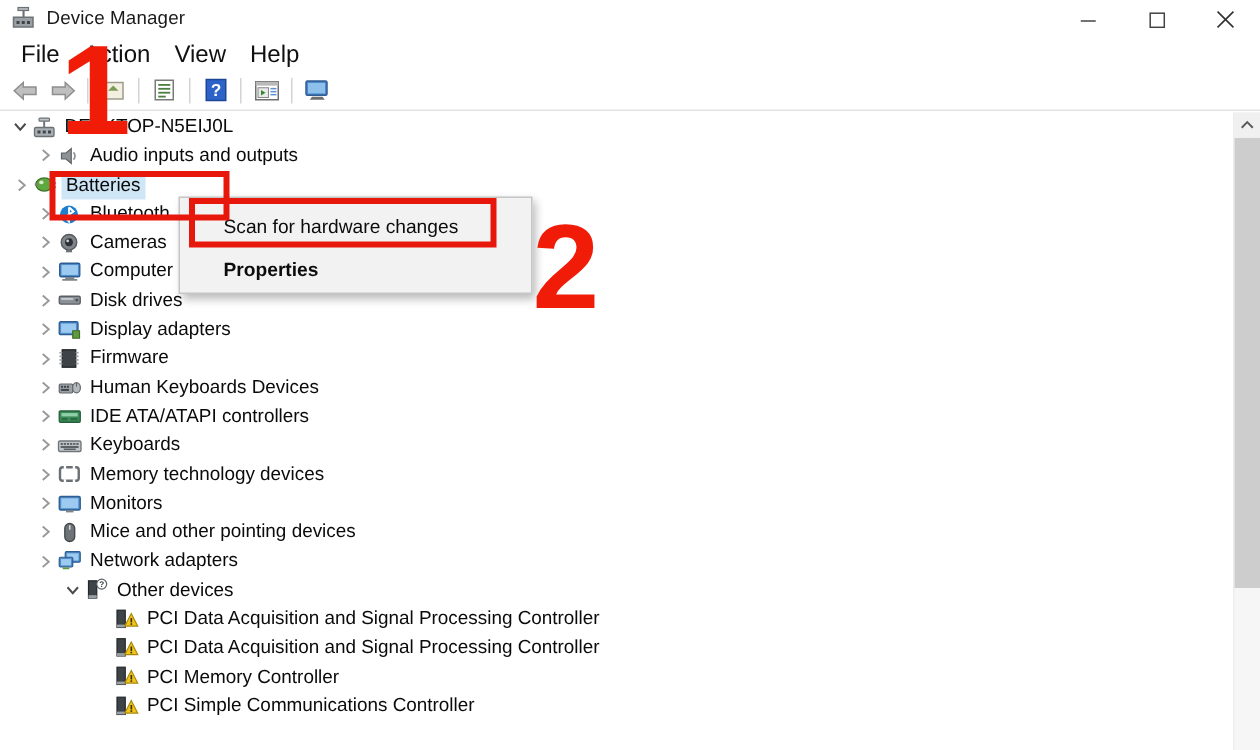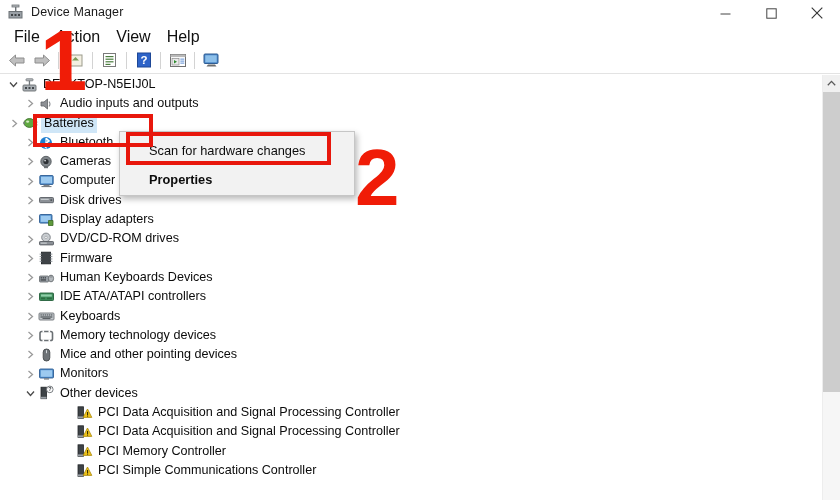--- a/index.html
+++ b/index.html
@@ -290,36 +290,20 @@
       <span class="ico">
         <svg width="17" height="16" viewBox="0 0 17 16">
           <rect x="1.5" y="2.5" width="12.5" height="8.6" rx="1" fill="#4f8cc9" stroke="#2f5d93" stroke-width=".9"></rect>
           <rect x="2.7" y="3.7" width="10" height="6.2" fill="#9ccaf0"></rect>
           <path d="M10.5 8.5 L15 8.5 L15 13.5 L10.5 13.5 Z" fill="#5f9a3c" stroke="#3e6b26" stroke-width=".8"></path>
         </svg>
       </span>
       <span class="lbl">Display adapters</span>
     </div>
 
-    <div class="row" style="padding-left:22px">
-      <span class="tw">
-        <svg width="11" height="11" viewBox="0 0 11 11">
-            <path d="M3.5 2 L7.5 5.5 L3.5 9" fill="none" stroke="#9a9a9a" stroke-width="1.3"></path>
-          </svg>
-      </span>
-      <span class="ico">
-        <svg width="17" height="16" viewBox="0 0 17 16">
-          <circle cx="8" cy="6.4" r="4.3" fill="#c8ccd0" stroke="#7a7f83" stroke-width=".9"></circle>
-          <circle cx="8" cy="6.4" r="1.2" fill="#ffffff" stroke="#8a8f93" stroke-width=".6"></circle>
-          <rect x="1.5" y="10.5" width="14" height="3.4" rx=".7" fill="#8b9096" stroke="#5a5f64" stroke-width=".9"></rect>
-          <rect x="2.8" y="11.6" width="6" height="1" fill="#d3d7da"></rect>
-        </svg>
-      </span>
-      <span class="lbl">DVD/CD-ROM drives</span>
-    </div>
 
     <div class="row" style="padding-left:22px">
       <span class="tw">
         <svg width="11" height="11" viewBox="0 0 11 11">
             <path d="M3.5 2 L7.5 5.5 L3.5 9" fill="none" stroke="#9a9a9a" stroke-width="1.3"></path>
           </svg>
       </span>
       <span class="ico">
         <svg width="17" height="16" viewBox="0 0 17 16">
           <rect x="3.5" y="2.2" width="9" height="11.6" fill="#3e4347" stroke="#23272a" stroke-width=".9"></rect>
@@ -414,45 +398,62 @@
     </div>
 
     <div class="row" style="padding-left:22px">
       <span class="tw">
         <svg width="11" height="11" viewBox="0 0 11 11">
             <path d="M3.5 2 L7.5 5.5 L3.5 9" fill="none" stroke="#9a9a9a" stroke-width="1.3"></path>
           </svg>
       </span>
       <span class="ico">
         <svg width="17" height="16" viewBox="0 0 17 16">
-          <rect x="5.2" y="2" width="6.6" height="12" rx="3.2" fill="#6e7377" stroke="#44484b" stroke-width=".9"></rect>
-          <line x1="8.5" y1="3.2" x2="8.5" y2="6.2" stroke="#d6dade" stroke-width="1"></line>
-        </svg>
-      </span>
-      <span class="lbl">Mice and other pointing devices</span>
-    </div>
-
-    <div class="row" style="padding-left:22px">
-      <span class="tw">
-        <svg width="11" height="11" viewBox="0 0 11 11">
-            <path d="M3.5 2 L7.5 5.5 L3.5 9" fill="none" stroke="#9a9a9a" stroke-width="1.3"></path>
-          </svg>
-      </span>
-      <span class="ico">
-        <svg width="17" height="16" viewBox="0 0 17 16">
           <rect x="1.5" y="3" width="14" height="9" rx="1" fill="#4f8cc9" stroke="#2f5d93" stroke-width=".9"></rect>
           <rect x="2.8" y="4.2" width="11.4" height="6.6" fill="#9ccaf0"></rect>
           <rect x="6" y="12.2" width="5" height="1.4" fill="#7d8388"></rect>
         </svg>
       </span>
       <span class="lbl">Monitors</span>
     </div>
 
-
-    <div class="row" style="padding-left:22px">
+    <div class="row" style="padding-left:22px">
+      <span class="tw">
+        <svg width="11" height="11" viewBox="0 0 11 11">
+            <path d="M3.5 2 L7.5 5.5 L3.5 9" fill="none" stroke="#9a9a9a" stroke-width="1.3"></path>
+          </svg>
+      </span>
+      <span class="ico">
+        <svg width="17" height="16" viewBox="0 0 17 16">
+          <rect x="5.2" y="2" width="6.6" height="12" rx="3.2" fill="#6e7377" stroke="#44484b" stroke-width=".9"></rect>
+          <line x1="8.5" y1="3.2" x2="8.5" y2="6.2" stroke="#d6dade" stroke-width="1"></line>
+        </svg>
+      </span>
+      <span class="lbl">Mice and other pointing devices</span>
+    </div>
+
+    <div class="row" style="padding-left:22px">
+      <span class="tw">
+        <svg width="11" height="11" viewBox="0 0 11 11">
+            <path d="M3.5 2 L7.5 5.5 L3.5 9" fill="none" stroke="#9a9a9a" stroke-width="1.3"></path>
+          </svg>
+      </span>
+      <span class="ico">
+        <svg width="17" height="16" viewBox="0 0 17 16">
+          <rect x="5.5" y="1.8" width="10" height="7" rx=".8" fill="#4f8cc9" stroke="#2f5d93" stroke-width=".8"></rect>
+          <rect x="6.6" y="2.9" width="7.8" height="4.8" fill="#9ccaf0"></rect>
+          <rect x="1.5" y="5.5" width="9" height="6.5" rx=".8" fill="#4f8cc9" stroke="#2f5d93" stroke-width=".8"></rect>
+          <rect x="2.7" y="6.7" width="6.6" height="4.2" fill="#9ccaf0"></rect>
+          <rect x="3.8" y="12.3" width="4.4" height="1.2" fill="#5f9a3c"></rect>
+        </svg>
+      </span>
+      <span class="lbl">Network adapters</span>
+    </div>
+
+    <div class="row" style="padding-left:40px">
       <span class="tw">
         <svg width="11" height="11" viewBox="0 0 11 11">
             <path d="M2 3.5 L5.5 7.5 L9 3.5" fill="none" stroke="#4a4a4a" stroke-width="1.3"></path>
           </svg>
       </span>
       <span class="ico">
         <svg width="17" height="16" viewBox="0 0 17 16">
           <rect x="3" y="2.2" width="5.5" height="11.5" fill="#3e4347" stroke="#23272a" stroke-width=".8"></rect>
           <rect x="3" y="11.8" width="5.5" height="1.9" fill="#9aa0a6"></rect>
           <circle cx="11.8" cy="4.4" r="3.3" fill="#ffffff" stroke="#5b6065" stroke-width=".8"></circle>

